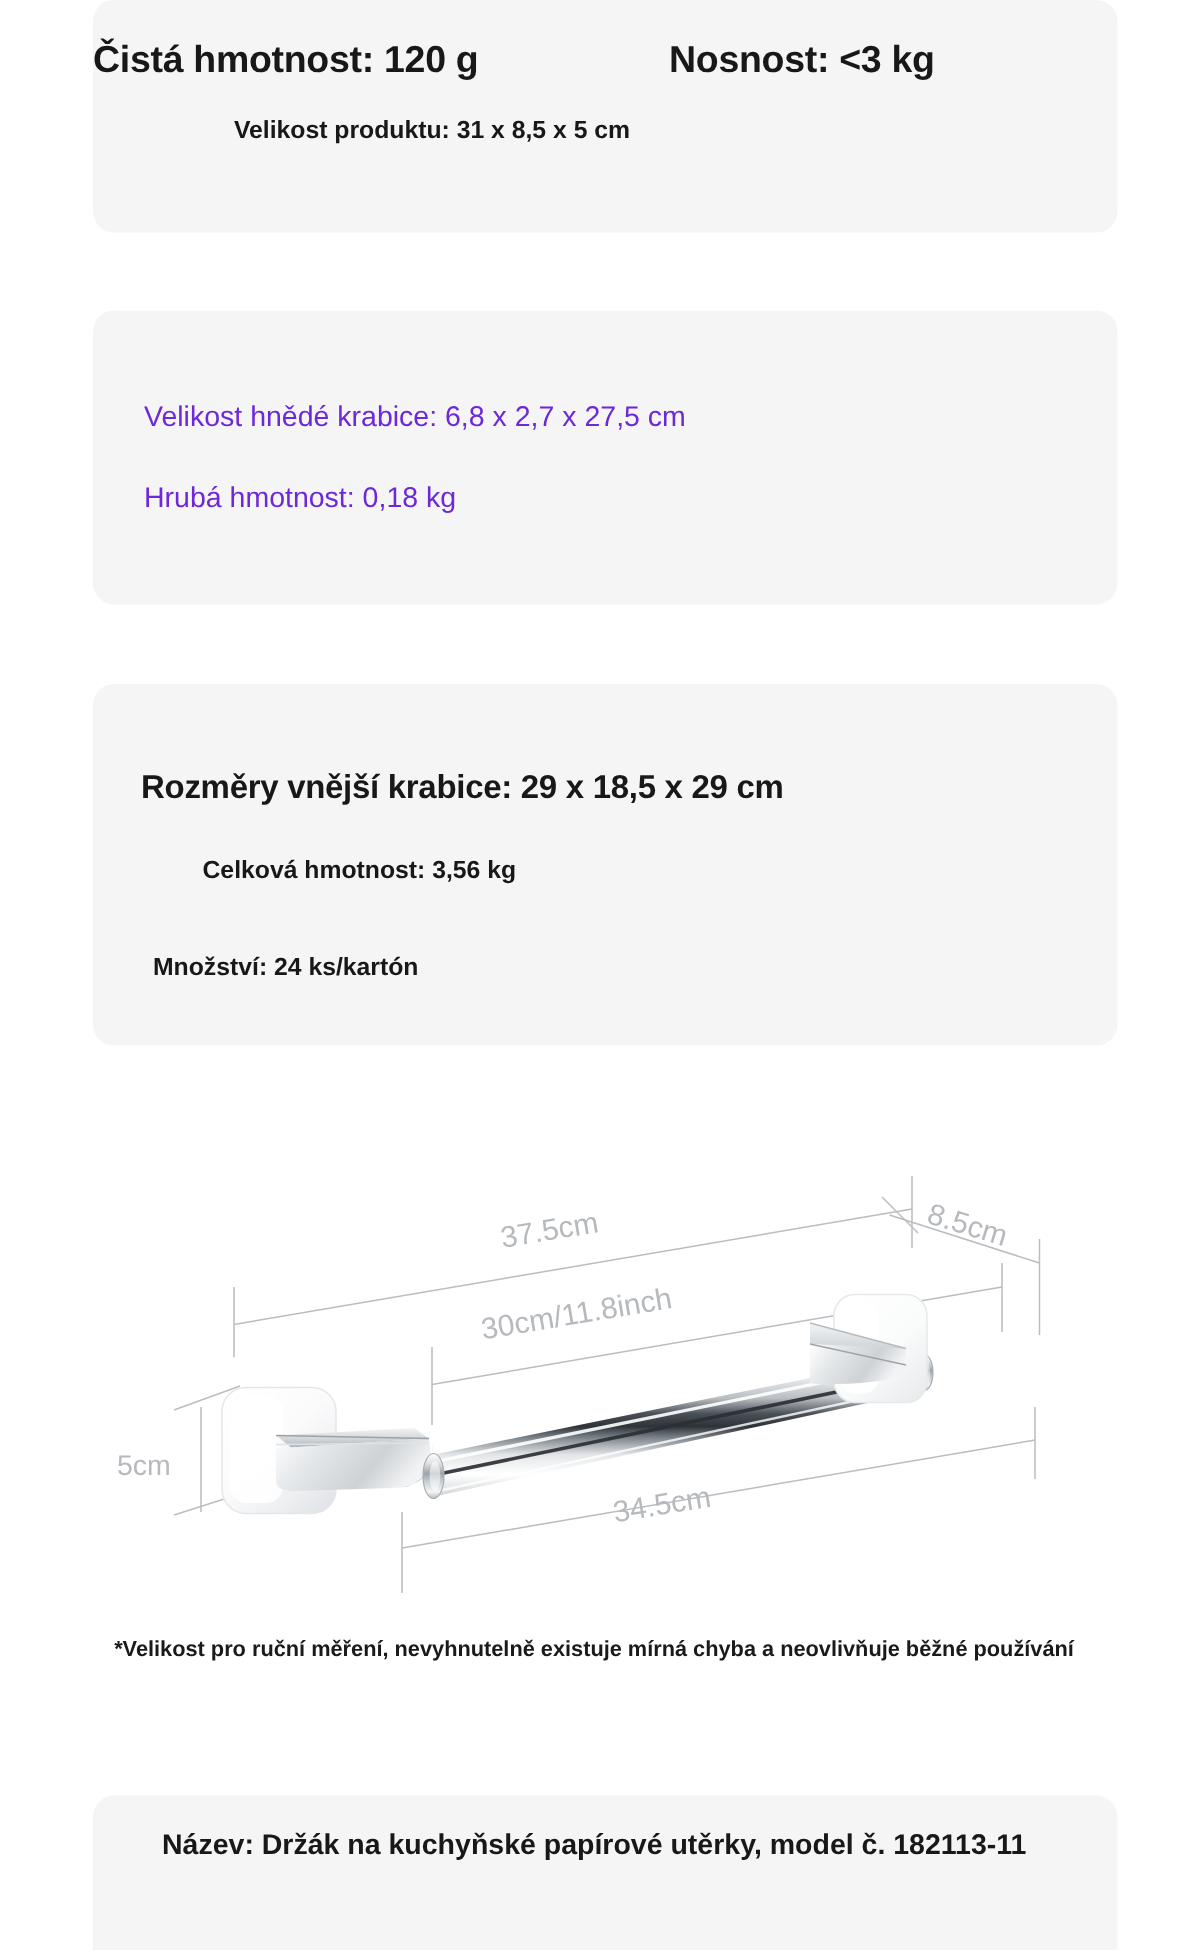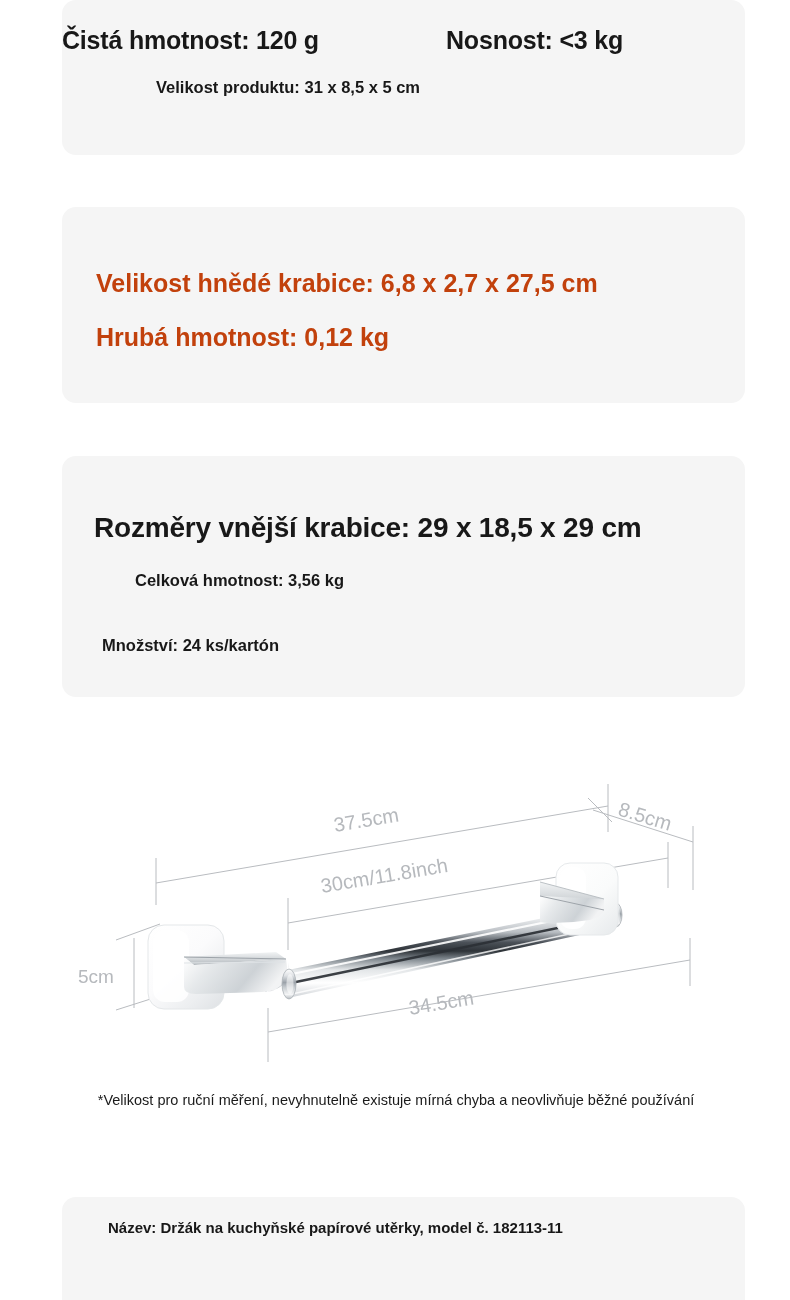--- a/index.html
+++ b/index.html
@@ -52,37 +52,37 @@
   }
 
   .sub-text {
     font-size: 16.5px;
     font-weight: bold;
     color: #181818;
     line-height: 1.45;
   }
 
   .mid-text {
-    font-size: 25px;
-    font-weight: bold;
-    color: #c2410c;
+    font-size: 19px;
+    font-weight: normal;
+    color: #6d28d9;
     line-height: 1.45;
     white-space: nowrap;
   }
 
   .big-text {
-    font-size: 28px;
+    font-size: 22px;
     font-weight: bold;
     color: #181818;
     white-space: nowrap;
     letter-spacing: -0.2px;
   }
 
   .title-text {
-    font-size: 15px;
+    font-size: 19px;
     font-weight: bold;
     color: #181818;
     line-height: 1.5;
   }
 
   
   .c1-net   { left: 0px;   top: 26px; }
   .c1-load  { left: 384px; top: 26px; }
   .c1-size  { left: 46px;  top: 76px; width: 360px; justify-content: center; }
 
@@ -109,21 +109,21 @@
   .diagram svg { display: block; }
 
   
   .footnote {
     position: absolute;
     left: 40px;
     top: 1090px;
     width: 712px;
     text-align: center;
     font-size: 14.5px;
-    font-weight: normal;
+    font-weight: bold;
     color: #1a1a1a;
     line-height: 1.42;
   }
 
   
   .clipped-line {
     position: absolute;
     left: 108px;
     top: 1293px;
     width: 560px;
@@ -150,21 +150,21 @@
     <div class="row-head c1-size">
       <span class="sub-text">Velikost produktu: 31 x 8,5 x 5 cm</span>
     </div>
   </div>
 
   <div class="spec-card card-2">
     <div class="row-head c2-box">
       <span class="mid-text">Velikost hnědé krabice: 6,8 x 2,7 x 27,5 cm</span>
     </div>
     <div class="row-head c2-gross">
-      <span class="mid-text">Hrubá hmotnost: 0,12 kg</span>
+      <span class="mid-text">Hrubá hmotnost: 0,18 kg</span>
     </div>
   </div>
 
   <div class="spec-card card-3">
     <div class="row-head c3-outer">
       <span class="big-text">Rozměry vnější krabice: 29 x 18,5 x 29 cm</span>
     </div>
     <div class="row-head c3-total">
       <span class="sub-text">Celková hmotnost: 3,56 kg</span>
     </div>

